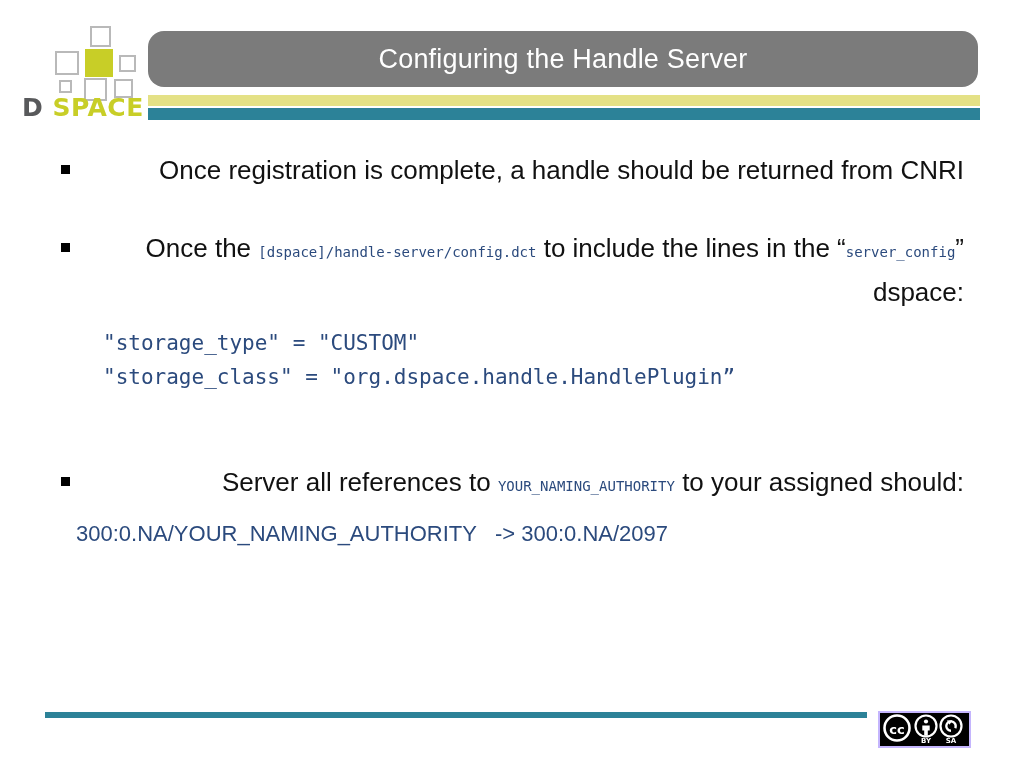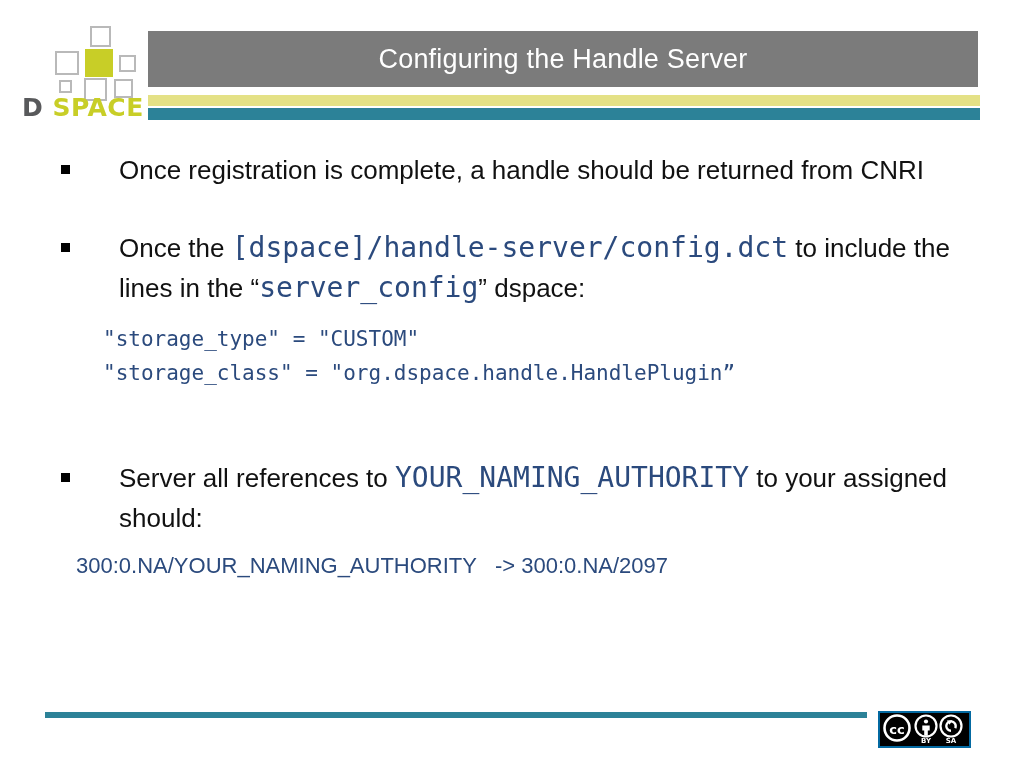--- a/index.html
+++ b/index.html
@@ -66,20 +66,21 @@
   .title-bar {
     position: absolute;
     left: 148px;
     top: 31px;
     width: 830px;
     height: 56px;
     background: #7b7b7b;
     display: flex;
     align-items: center;
     justify-content: center;
+    border-radius: 16px;
   }
   .title-text {
     color: #ffffff;
     font-size: 27px;
     font-family: "Liberation Sans", sans-serif;
     letter-spacing: 0.2px;
     white-space: nowrap;
   }
   .bar-khaki {
     position: absolute;
@@ -100,41 +101,42 @@
 
   
   .content {
     position: absolute;
     left: 0;
     top: 150px;
     width: 1024px;
   }
   .bullet-row {
     position: relative;
-    padding-left: 119px;
+    padding-left: 61px;
     padding-right: 60px;
+    text-align: right;
   }
   .bullet-marker {
     position: absolute;
     left: 61px;
     top: 15px;
     width: 9px;
     height: 9px;
     background: #000000;
   }
   .bullet-text {
     font-size: 26px;
     line-height: 40px;
     color: #111111;
     font-family: "Liberation Sans", sans-serif;
   }
   .mono {
     font-family: "DejaVu Sans Mono", "Liberation Mono", monospace;
     color: #2b4a7d;
-    font-size: 28px;
+    font-size: 14px;
   }
   .code-block {
     margin-top: 14px;
     padding-left: 103px;
   }
   .code-line {
     font-family: "DejaVu Sans Mono", "Liberation Mono", monospace;
     color: #2b4a7d;
     font-size: 21px;
     line-height: 34px;
@@ -160,21 +162,21 @@
     width: 822px;
     height: 6px;
     background: #2c8298;
   }
   .cc-badge {
     position: absolute;
     left: 878px;
     top: 711px;
     width: 93px;
     height: 37px;
-    background: #0369a1;
+    background: #c4b5fd;
     display: flex;
     align-items: center;
     justify-content: center;
   }
   .cc-badge svg { display: block; }
 </style>
 </head>
 <body>
 
 <div class="header-zone">

